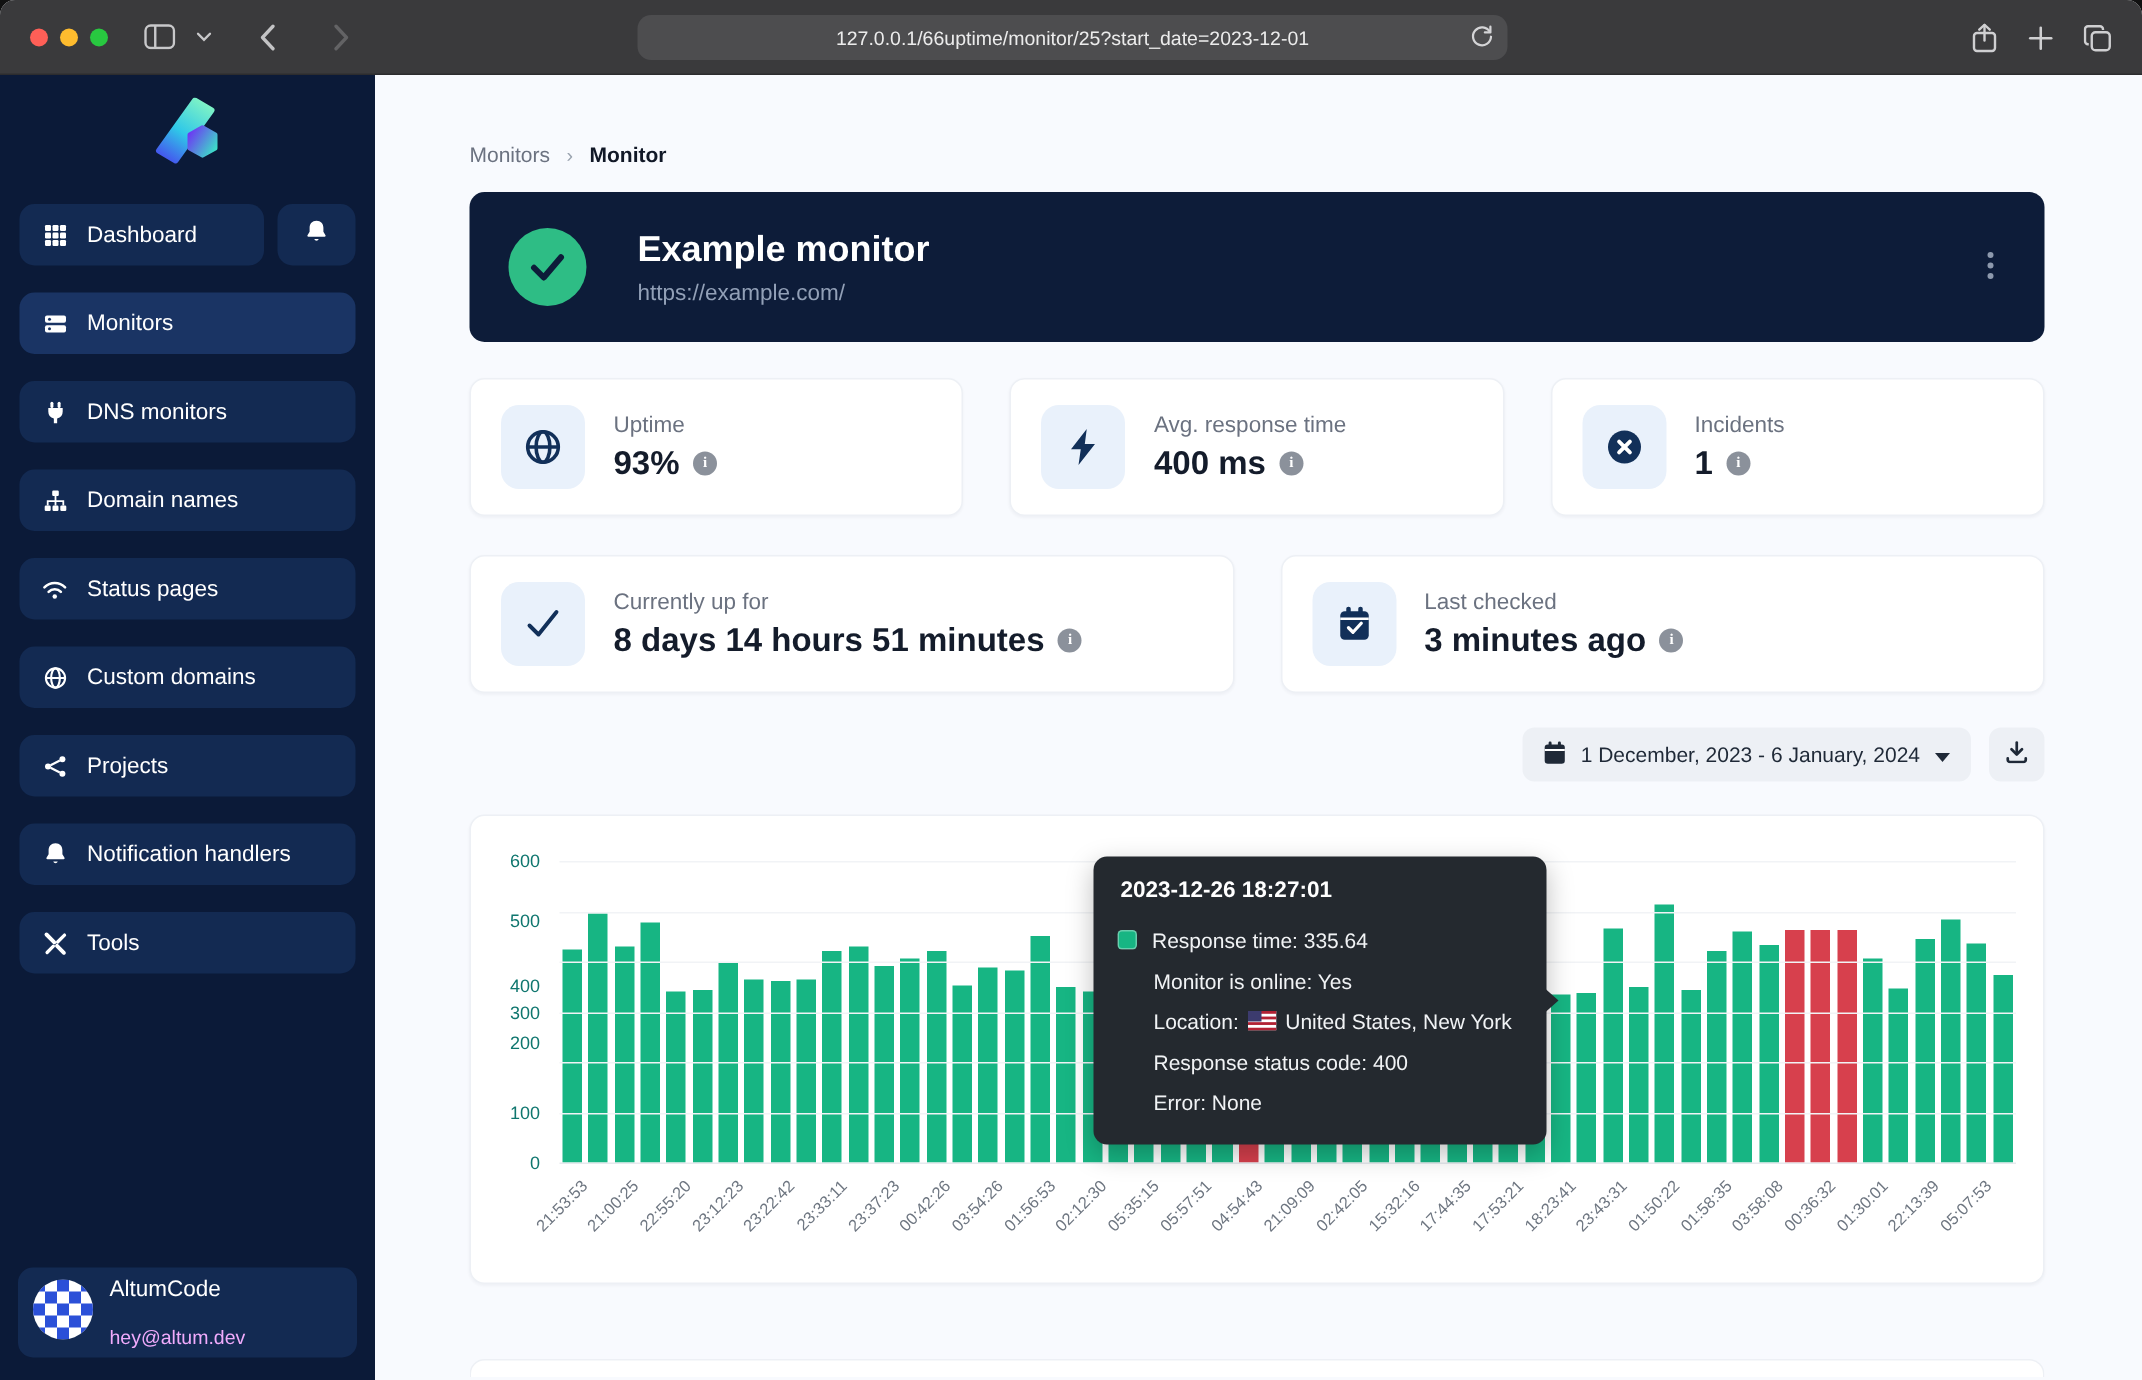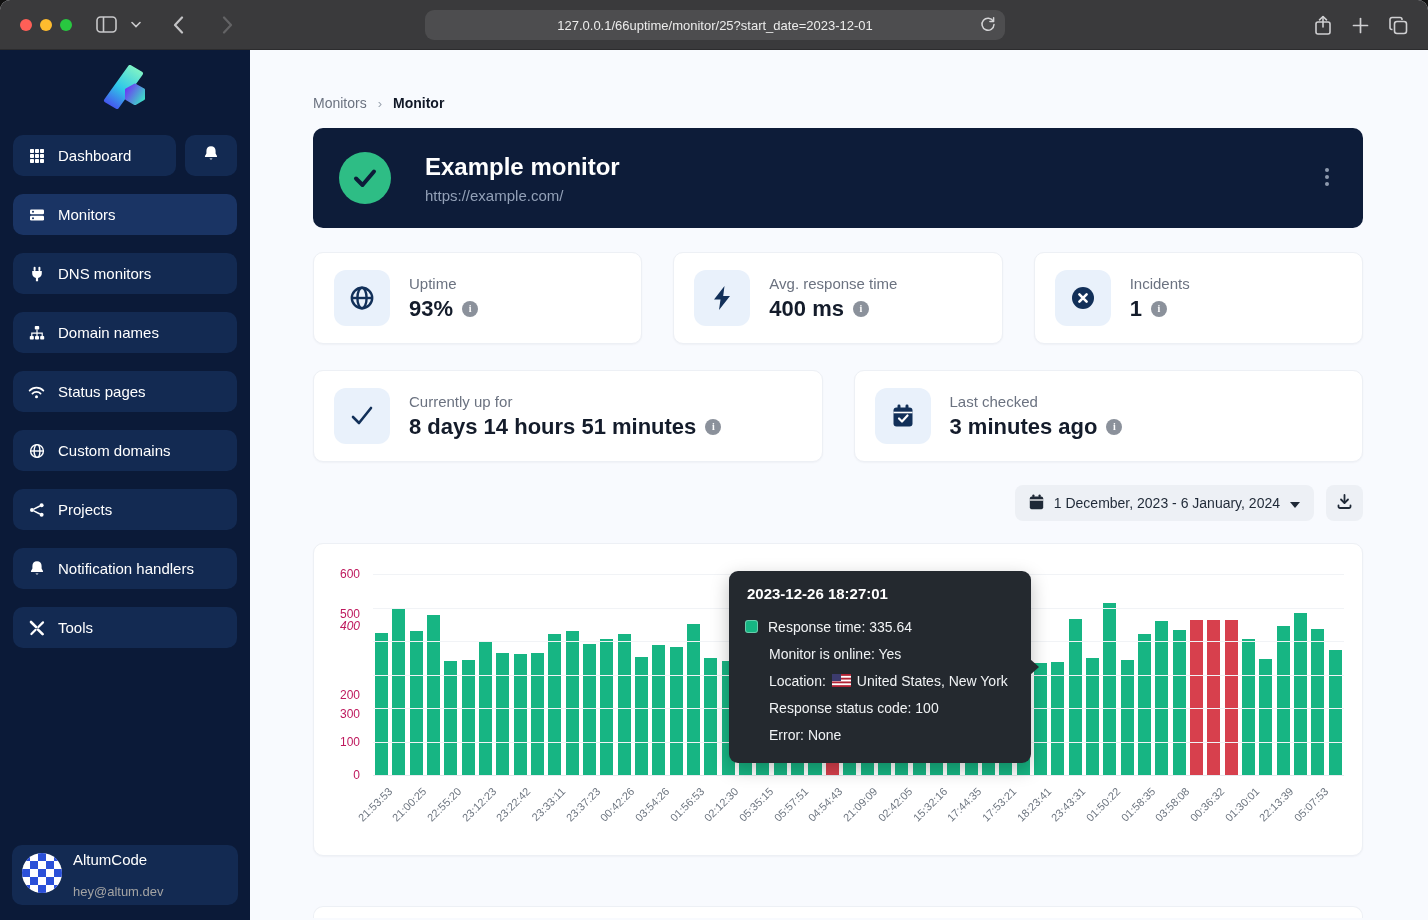--- a/index.html
+++ b/index.html
@@ -22,21 +22,21 @@
   .logo-wrap { display:flex; justify-content:center; padding-top:15px; }
   .nav { padding:20px 13px 0; display:flex; flex-direction:column; gap:18px; }
   .nav-row { display:flex; gap:9px;text-align:center; }
   .nav-item { height:41px; background:#132a52; border-radius:10px; display:flex; align-items:center; padding:0 15px; gap:13px; color:#fff; font-size:15px; cursor:pointer; }
   .nav-item.grow { flex:1; }
   .nav-item.active { background:#1a3464; }
   .bell-btn { width:52px; height:41px; background:#132a52; border-radius:10px; display:flex; align-items:center; justify-content:center; cursor:pointer; }
   .nav-icon { width:17px; display:flex; justify-content:center; }
   .user-card { position:absolute; left:12px; right:12px; bottom:15px; height:60px; background:#132a52; border-radius:10px; display:flex; align-items:center; padding:0 10px; gap:11px; cursor:pointer; }
   .user-name { color:#fff; font-size:15px; }
-  .user-email { color:#a3a3a3; font-size:13px; margin-top:16px; }
+  .user-email { color:#f0abfc; font-size:13px; margin-top:16px; }
 
   .main { flex:1; position:relative; background:#f8fafe; overflow:hidden; }
   .content { width:1050px; margin-left:63px; position:relative; }
 
   .breadcrumb { margin-top:45px; font-size:14px; color:#6b7280; display:flex; align-items:center; gap:11px; }
   .breadcrumb .crumb-link { cursor:pointer; }
   .breadcrumb .sep { color:#9aa3af; font-size:13px; }
   .breadcrumb .current { color:#111827; font-weight:600; }
 
   .monitor-card { margin-top:17px; height:100px; background:#0d1c39; border-radius:10px; display:flex; align-items:center; padding:0 26px; position:relative; }
@@ -53,21 +53,21 @@
   .stat-label { font-size:15px; color:#6b7280; }
   .stat-value { font-size:22px; font-weight:700; color:#141c2b; margin-top:4px; display:flex; align-items:center; gap:9px; }
   .info-dot { width:16px; height:16px; border-radius:50%; background:#8b919b; color:#fff; font-size:10px; font-weight:700; display:flex; align-items:center; justify-content:center; font-family:"Liberation Serif", serif; cursor:pointer; }
 
   .date-row { display:flex; justify-content:flex-end; gap:12px; margin-top:23px; }
   .date-btn { height:36px; background:#edf0f5; border:none; border-radius:8px; display:flex; align-items:center; padding:0 14px; gap:10px; font-size:14px; color:#1f2937; font-family:inherit; cursor:pointer; }
   .dl-btn { width:37px; height:36px; background:#edf0f5; border:none; border-radius:8px; display:flex; align-items:center; justify-content:center; cursor:pointer; }
 
   
   .chart-card { margin-top:22px; height:313px; background:#fff; border:1px solid #edf0f5; border-radius:10px; position:relative; box-shadow:0 1px 2px rgba(20,30,55,.04); }
-  .ylabel { position:absolute; left:0; width:46px; text-align:right; font-size:12px; color:#be185d; }
+  .ylabel { position:absolute; left:0; width:46px; text-align:right; font-size:12px; color:#0f766e; }
   .gridline { position:absolute; left:0; right:0; height:1px; background:#f1f3f6; }
   .gridline.zero { background:#e6e9ee; }
   #chart-plot { position:absolute; left:59px; top:30px; width:971px; height:201px; }
   .bar { position:absolute; bottom:0; cursor:pointer; }
   .bar.up { background:#17b583; }
   .bar.down { background:#d7404d; }
   .xlabel { position:absolute; width:80px; text-align:right; font-size:11px; color:#6e7681; transform:rotate(-45deg); transform-origin:100% 0; white-space:nowrap; }
 
   .chart-tooltip { position:absolute; left:415px; top:27px; width:302px; background:#24292f; border-radius:9px; padding:14px 16px 15px; z-index:5; box-shadow:0 6px 18px rgba(0,0,0,.25); }
   .chart-tooltip .arrow { position:absolute; right:-8px; top:88px; width:0; height:0; border-top:8px solid transparent; border-bottom:8px solid transparent; border-left:9px solid #24292f; }
@@ -550,23 +550,23 @@
                 <div class="xlabel" style="left: 834.312px; top: 211px;">22:13:39</div>
                 <div class="xlabel" style="left: 868.991px; top: 211px;">05:07:53</div>
               </div>
           <div class="gridline zero" style="top: 231px; left: 59px; right: 18px;"></div>
               <div class="ylabel" style="top: 224px;">0</div>
               <div class="gridline" style="top: 197.5px; left: 59px; right: 18px;"></div>
               <div class="ylabel" style="top: 190.5px;">100</div>
               <div class="gridline" style="top: 164px; left: 59px; right: 18px;"></div>
               <div class="ylabel" style="top: 144px;">200</div>
               <div class="gridline" style="top: 130.5px; left: 59px; right: 18px;"></div>
-              <div class="ylabel" style="top: 123.5px; margin-top: 39px;">300</div>
+              <div class="ylabel" style="top: 123.5px;">300</div>
               <div class="gridline" style="top: 97px; left: 59px; right: 18px;"></div>
-              <div class="ylabel" style="top: 75px; font-style: italic;">400</div>
+              <div class="ylabel" style="top: 106px;">400</div>
               <div class="gridline" style="top: 63.5px; left: 59px; right: 18px;"></div>
               <div class="ylabel" style="top: 63px;">500</div>
               <div class="gridline" style="top: 30px; left: 59px; right: 18px;"></div>
               <div class="ylabel" style="top: 23px;">600</div>
             </div>
 
           <div class="chart-tooltip">
             <div class="tt-title">2023-12-26 18:27:01</div>
             <div class="tt-row first">
               <span class="tt-marker" style="background: rgb(23, 181, 131);"></span>
@@ -582,21 +582,21 @@
                       <rect y="0" width="19" height="1.86"></rect>
                       <rect y="3.72" width="19" height="1.86"></rect>
                       <rect y="7.44" width="19" height="1.86"></rect>
                       <rect y="11.16" width="19" height="1.84"></rect>
                     </g>
                     <rect width="9" height="7" fill="#3c3b6e"></rect>
                   </svg>
               </span>
               <span>United States, New York</span>
             </div>
-            <div class="tt-row">Response status code: 100</div>
+            <div class="tt-row">Response status code: 400</div>
             <div class="tt-row">Error: None</div>
             <div class="arrow"></div>
           </div>
         </section>
 
         <div class="next-card"></div>
 
       </div>
     </main>
   </div>

